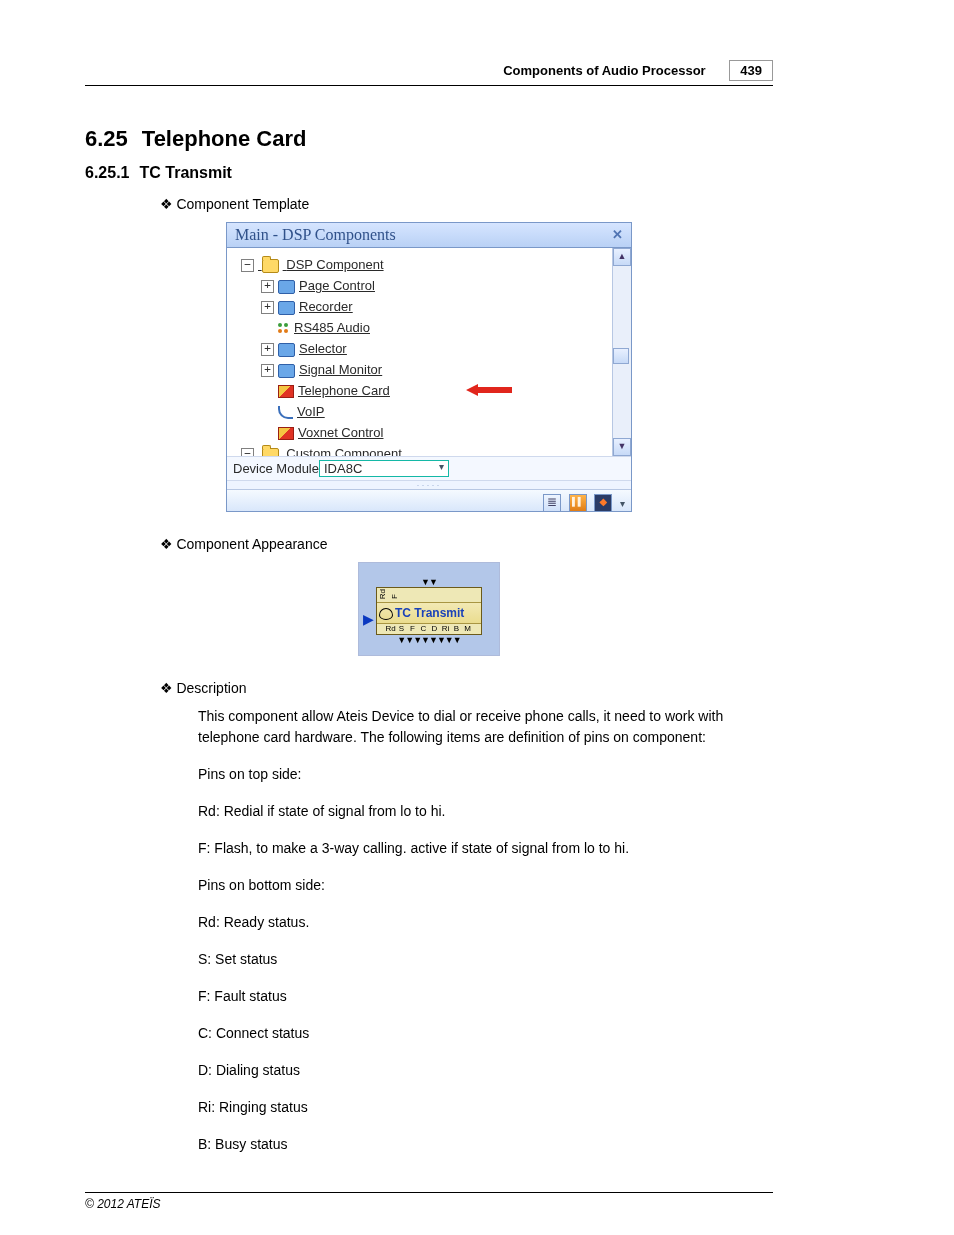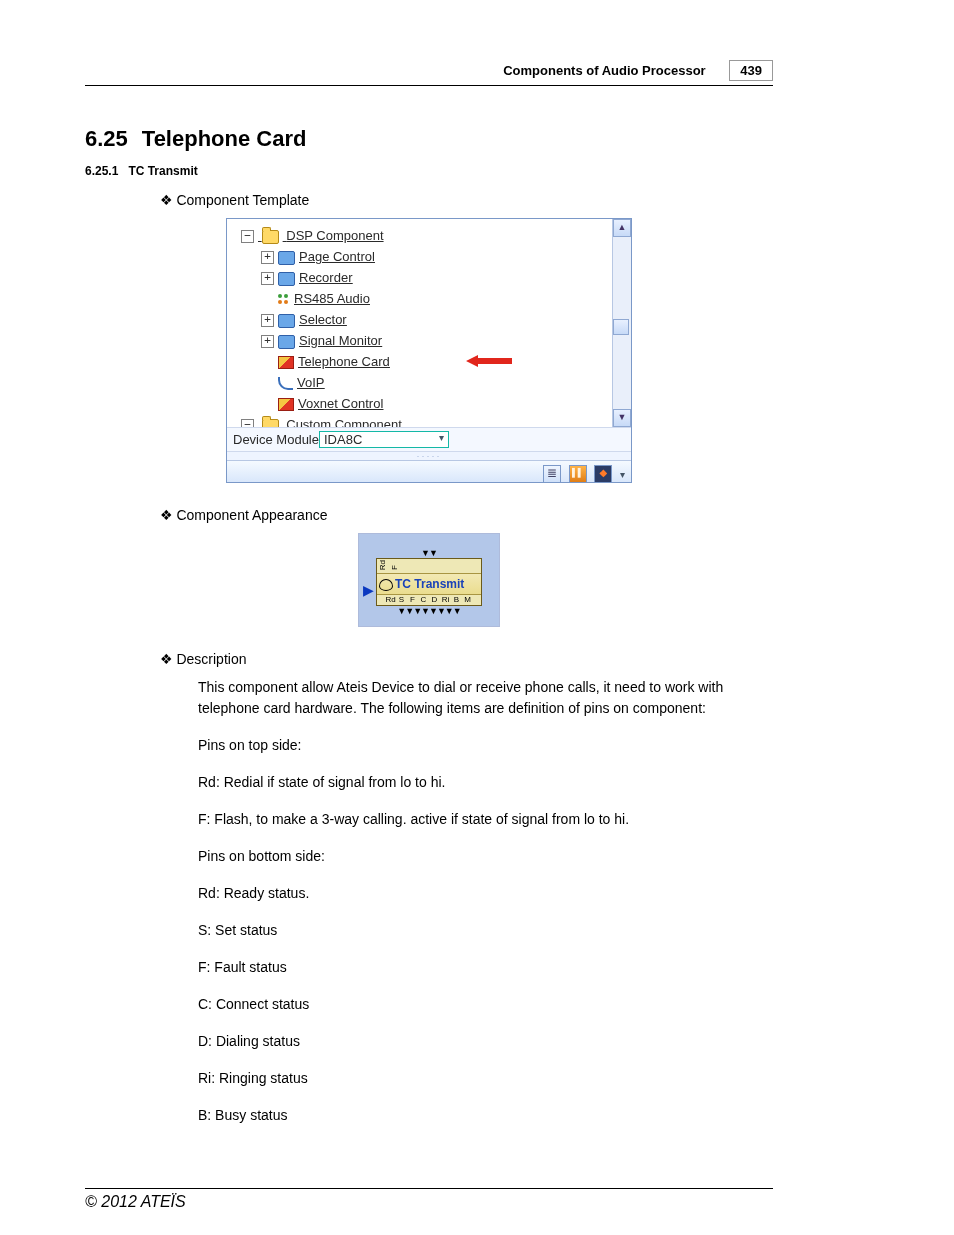--- a/index.html
+++ b/index.html
@@ -31,21 +31,21 @@
     margin-left: 20px;
     font-weight: bold;
   }
   h1.section {
     font-size: 22px;
     font-weight: bold;
     margin: 0 0 12px 0;
   }
   h1.section .num { margin-right: 14px; }
   h2.subsection {
-    font-size: 12px;
+    font-size: 16px;
     font-weight: bold;
     margin: 0 0 14px 0;
   }
   h2.subsection .num { margin-right: 10px; }
   .diamond-label {
     margin-left: 75px;
     font-size: 14px;
     margin-bottom: 10px;
   }
   .diamond-label::before { content: "❖ "; }
@@ -272,21 +272,21 @@
   .body-text { margin-left: 100px; margin-right: 20px; font-size: 14px; line-height: 1.5; }
   .body-text p { margin: 0 0 16px 13px; }
   .indent1 { margin-left: 30px; }
   .foot {
     position: absolute;
     left: 85px;
     right: 70px;
     bottom: 24px;
     border-top: 1.5px solid #000;
     padding-top: 4px;
-    font-size: 16px;
+    font-size: 12px;
     font-style: italic;
   }
 </style>
 </head>
 <body>
 
 <div class="page">
 
   <div class="header-right">
     <span class="title">Components of Audio Processor</span>
@@ -297,20 +297,24 @@
     <span class="num">6.25</span><span>Telephone Card</span>
   </h1>
 
   <h2 class="subsection">
     <span class="num">6.25.1</span><span>TC Transmit</span>
   </h2>
 
   <div class="diamond-label">Component Template</div>
 
   <div class="tree-panel">
+    <div class="tree-title">
+      <span>Main - DSP Components</span>
+      <span class="close-x">✕</span>
+    </div>
     <div class="tree-body">
       <div class="tree">
         <ul>
           <li>
             <span class="exp">−</span>
             <span class="ficon folder-ic"></span>
             <span>DSP Component</span>
             <ul>
               <li><span class="exp">+</span><span class="ficon bluefolder-ic"></span><span>Page Control</span></li>
               <li><span class="exp">+</span><span class="ficon bluefolder-ic"></span><span>Recorder</span></li>

